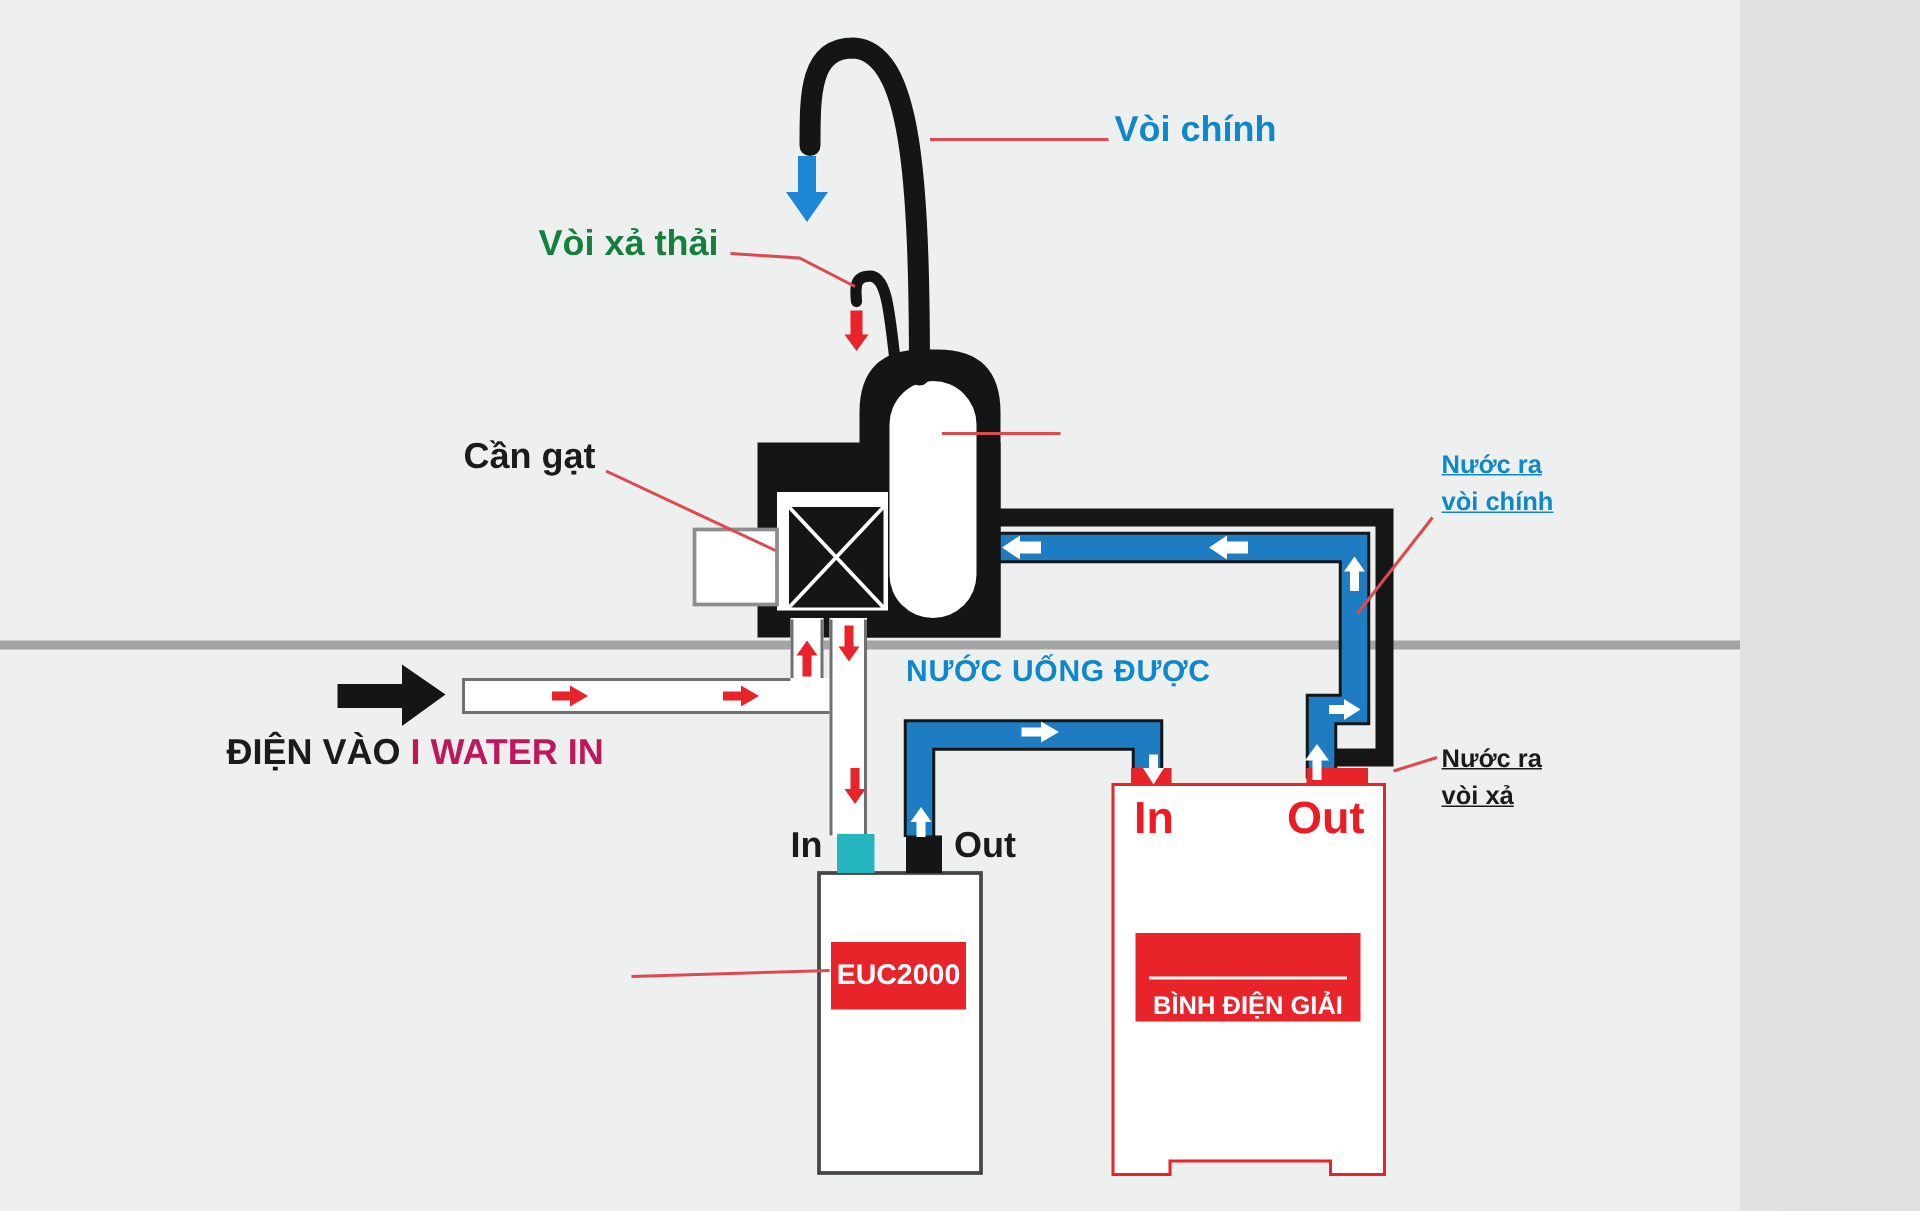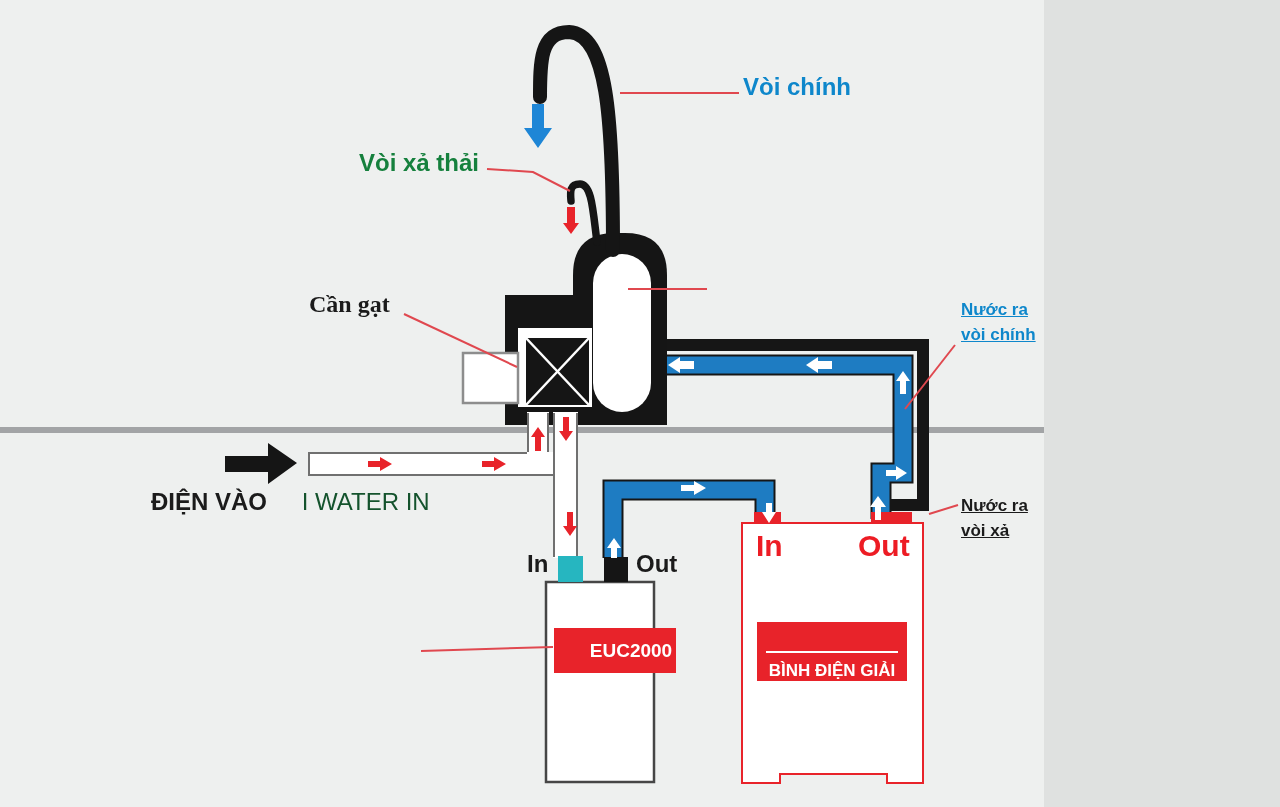--- a/index.html
+++ b/index.html
@@ -1,17 +1,17 @@
 <!DOCTYPE html>
 <html><head>
 <meta charset="utf-8">
 <style>
   html,body{margin:0;padding:0;background:#dfe1e0;}
   .canvas{
-    position:relative;width:1044px;height:807px;overflow:hidden;
+    position:relative;width:1160px;height:807px;overflow:hidden;
     background:#eef0ef;
     font-family:"Liberation Sans", sans-serif;
   }
   .lbl{position:absolute;font-weight:bold;white-space:nowrap;line-height:1.05;}
   .lbl.blue{color:#0e87cb;}
   .lbl.red{color:#15803d;}
   .lbl.ink{color:#1b1b1b;}
   .two-line{line-height:25px;font-size:17px;text-decoration:underline;}
   .badge{
     position:absolute;background:#e8232a;color:#ffffff;
@@ -99,46 +99,47 @@
       <line x1="404" y1="314" x2="517" y2="367"></line>
       <line x1="628" y1="289" x2="707" y2="289"></line>
       <line x1="905" y1="409" x2="955" y2="345"></line>
       <line x1="929" y1="514" x2="958" y2="505"></line>
       <line x1="421" y1="651" x2="553" y2="647"></line>
     </g>
   </svg>
 
   <div class="lbl blue" style="left:743px;top:74px;font-size:24px;">Vòi chính</div>
   <div class="lbl red" style="left:359px;top:150px;font-size:24px;">Vòi xả thải</div>
-  <div class="lbl ink" style="left:309px;top:292px;font-size:24px;font-family:Liberation Serif, serif;">Cần gạt</div>
+  <div class="lbl ink" style="left:309px;top:292px;font-size:24px;">Cần gạt</div>
 
   <div class="lbl blue two-line" style="left:961px;top:297px;">
     <div>Nước ra</div>
     <div>vòi chính</div>
   </div>
 
   <div class="lbl ink two-line" style="left:961px;top:493px;">
     <div>Nước ra</div>
     <div>vòi xả</div>
   </div>
 
+  <div class="lbl blue" style="left:604px;top:438px;font-size:20px;letter-spacing:0.5px;">NƯỚC UỐNG ĐƯỢC</div>
 
   <div class="lbl ink" style="left:151px;top:489px;font-size:24px;">
     <span>ĐIỆN VÀO</span>
-    <span style="font-weight:400;color:#14532d;margin-left:28px;">I WATER IN</span>
+    <span style="font-weight:700;color:#be185d;">I WATER IN</span>
   </div>
 
 
   <div class="lbl ink" style="left:527px;top:551px;font-size:24px;">In</div>
   <div class="lbl ink" style="left:636px;top:551px;font-size:24px;">Out</div>
 
   <div class="lbl" style="left:756px;top:530px;font-size:30px;color:#ed1c24;">In</div>
   <div class="lbl" style="left:858px;top:530px;font-size:30px;color:#ed1c24;">Out</div>
 
-  <div class="badge" style="left:554px;top:628px;width:90px;height:45px;font-size:19px;padding-left:32px;">
+  <div class="badge" style="left:554px;top:628px;width:90px;height:45px;font-size:19px;">
     <span>EUC2000</span>
   </div>
 
   <div class="badge" style="left:757px;top:622px;width:150px;height:59px;align-items:flex-end;">
     <span style="margin-top:6px;font-size:17px;">BÌNH ĐIỆN GIẢI</span>
     <div style="position:absolute;left:9px;right:9px;top:29px;height:2px;background:#ffffff;"></div>
   </div>
 
 </div>
 

